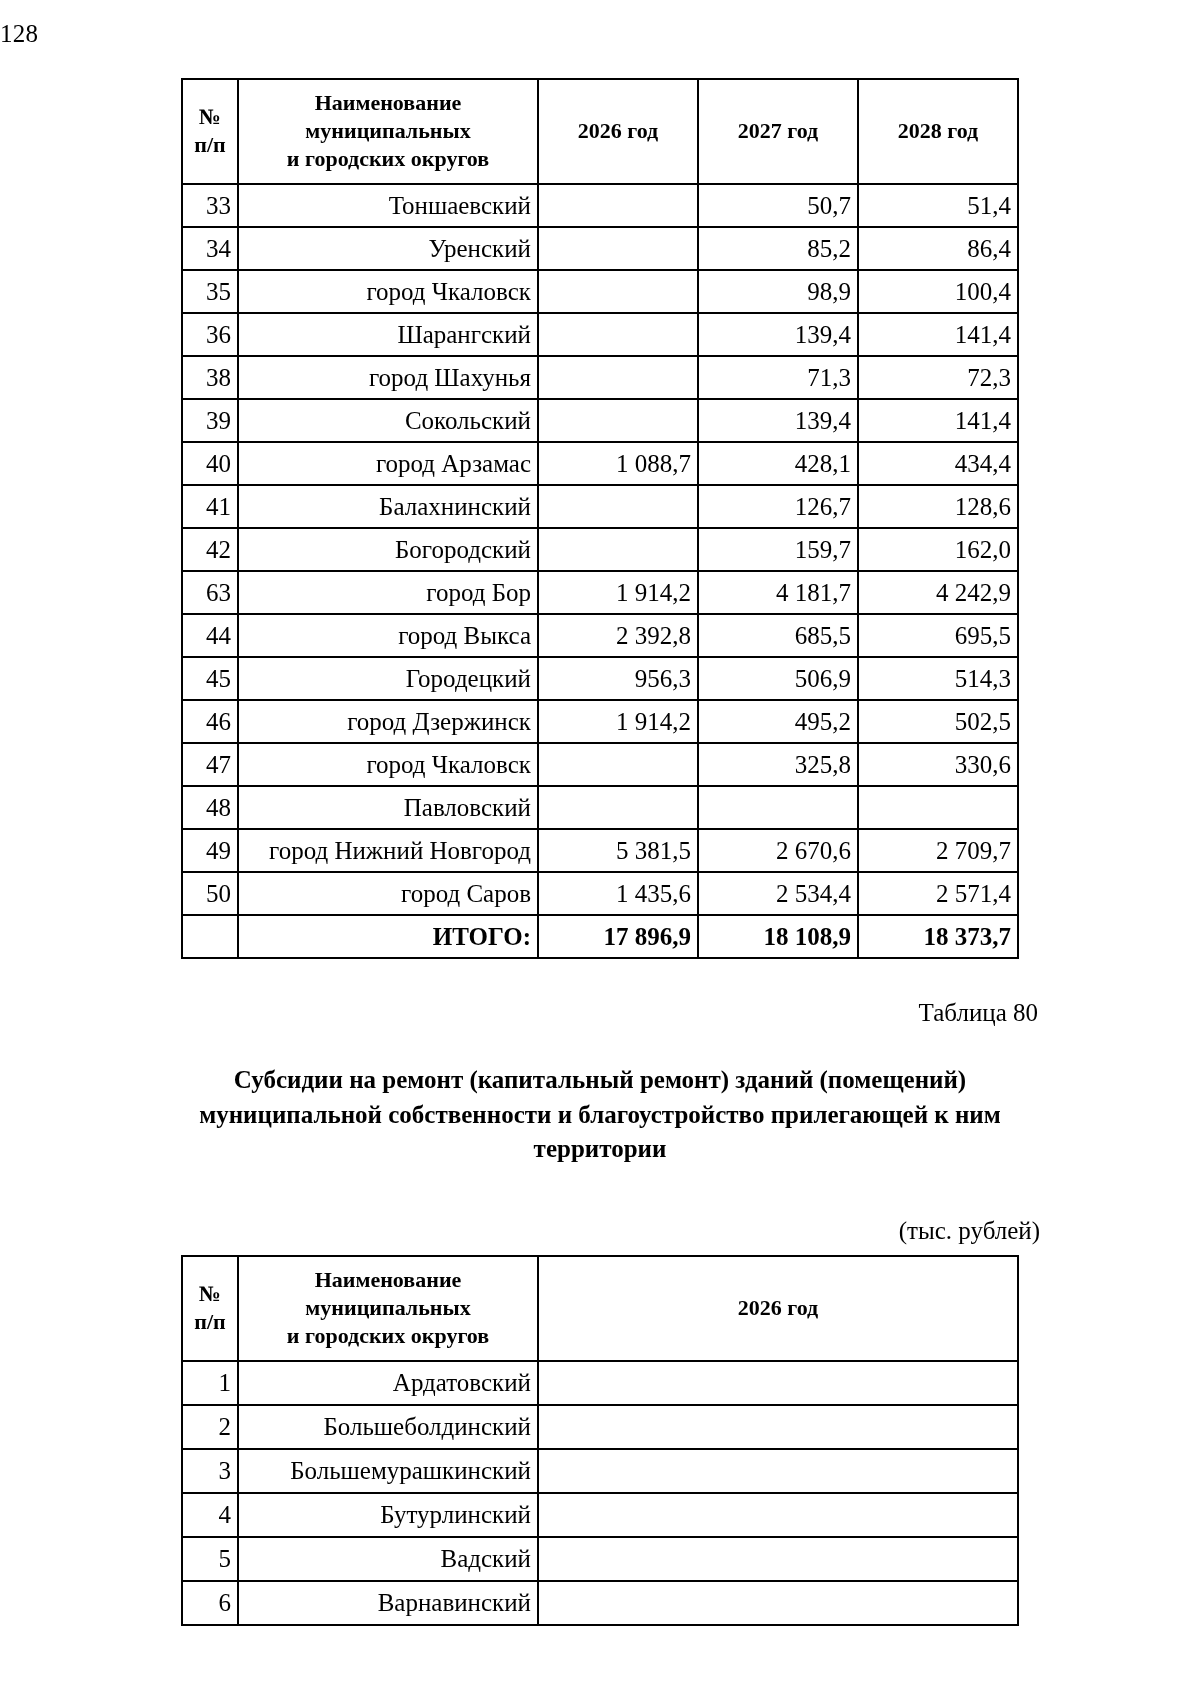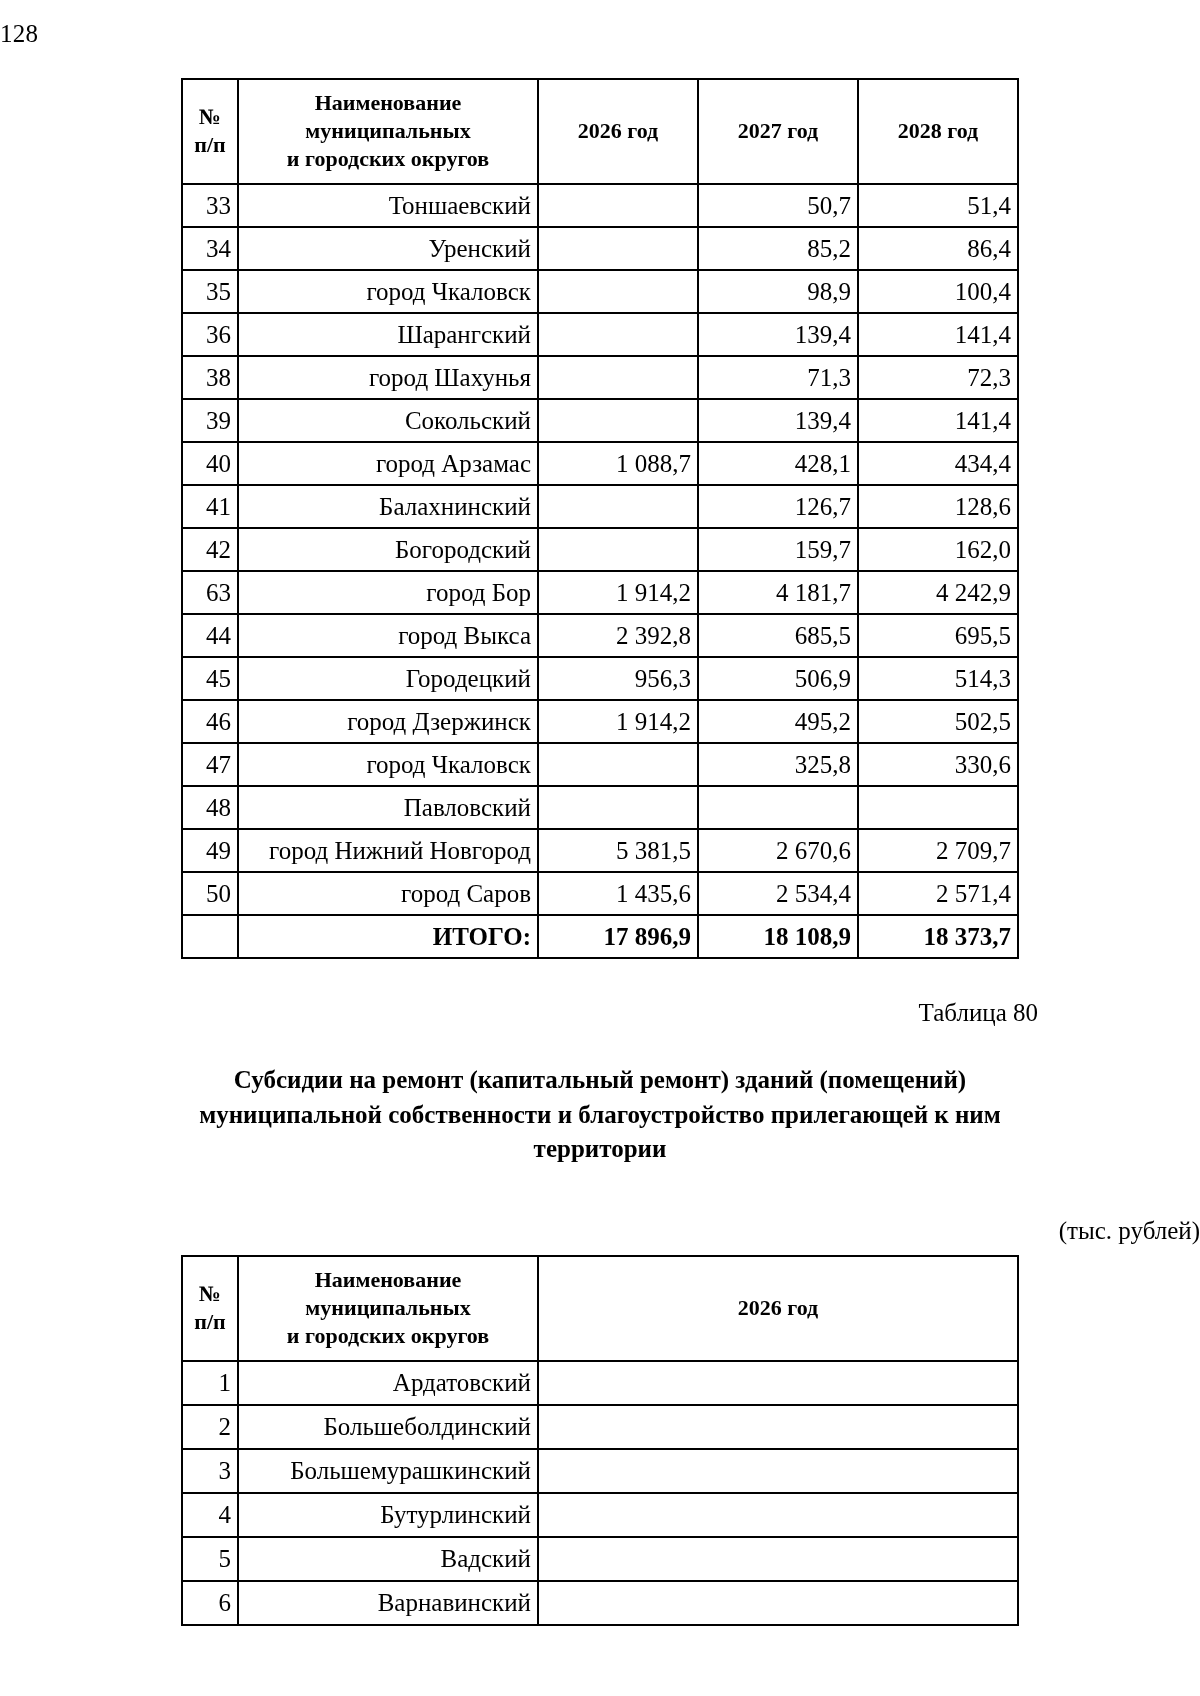--- a/index.html
+++ b/index.html
@@ -98,20 +98,21 @@
     font-weight: bold;
     font-size: 25px;
     line-height: 1.38;
     margin: 36px auto 0 auto;
     width: 880px;
   }
   .units-note {
     text-align: right;
     font-size: 25px;
     margin: 50px 0 0 0;
+    padding-right: 160px;
   }
 
   
   .t2-wrap {
     margin: 10px 0 0 0;
     display: flex;
     justify-content: center;
   }
   #table2 {
     width: 836px;

